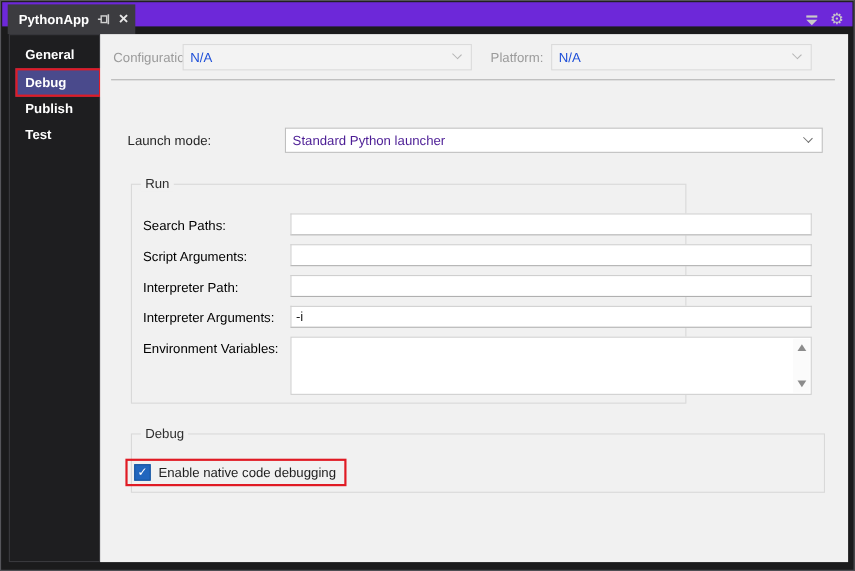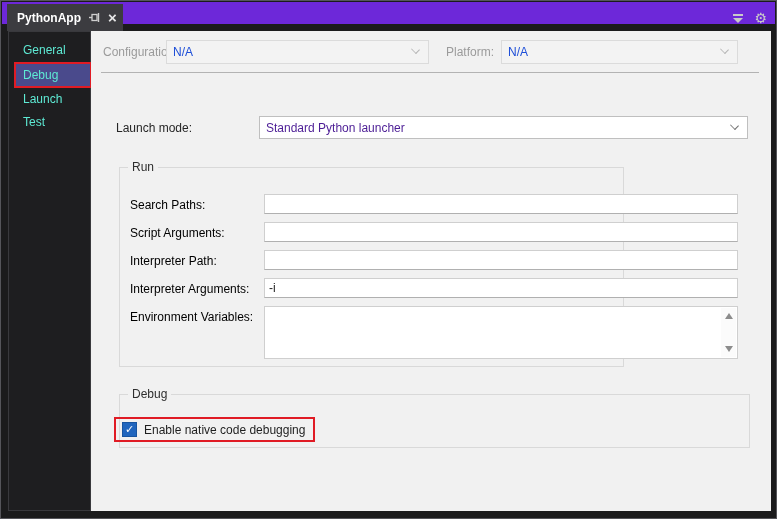--- a/index.html
+++ b/index.html
@@ -32,21 +32,21 @@
     border-left:5px solid transparent; border-right:5px solid transparent; border-top:5px solid #c9c9c9; }
   .gear-icon { color:#c9c9c9; font-size:14px; line-height:14px; font-family:"DejaVu Sans",sans-serif; }
 
   
   .sidebar {
     position:absolute; left:7px; top:30px; width:83px; bottom:7px;
     background:#1e1e20; border:1px solid #39393d; padding-top:7px;
   }
   .side-item {
     height:23px; line-height:23px; padding-left:14px;
-    color:#5eead4; font-size:12px; font-weight:normal; cursor:default; white-space:nowrap;
+    color:#ffffff; font-size:12px; font-weight:bold; cursor:default; white-space:nowrap;
   }
   .side-item.selected {
     height:26px; line-height:22px;
     margin-left:5px; margin-right:-2px;
     padding-left:7px;
     border:2px solid #e01b24;
   }
 
   
   .main {
@@ -126,21 +126,21 @@
         <span class="bar"></span>
           <span class="tri"></span>
       </span>
       <span class="gear-icon">⚙</span>
     </div>
   </div>
 
   <div class="sidebar">
     <div class="side-item">General</div>
     <div class="side-item selected" id="selected-nav" style="background: rgb(74, 74, 140); border-color: rgb(224, 27, 36);">Debug</div>
-    <div class="side-item">Launch</div>
+    <div class="side-item">Publish</div>
     <div class="side-item">Test</div>
   </div>
 
   <div class="main">
 
     <span class="lbl dim" style="left:12px; top:14px;">Configuration:</span>
     <div class="combo disabled" style="left:75px; top:9px; width:263px; height:24px;">
       <span>N/A</span>
       <span class="chev"></span>
     </div>

